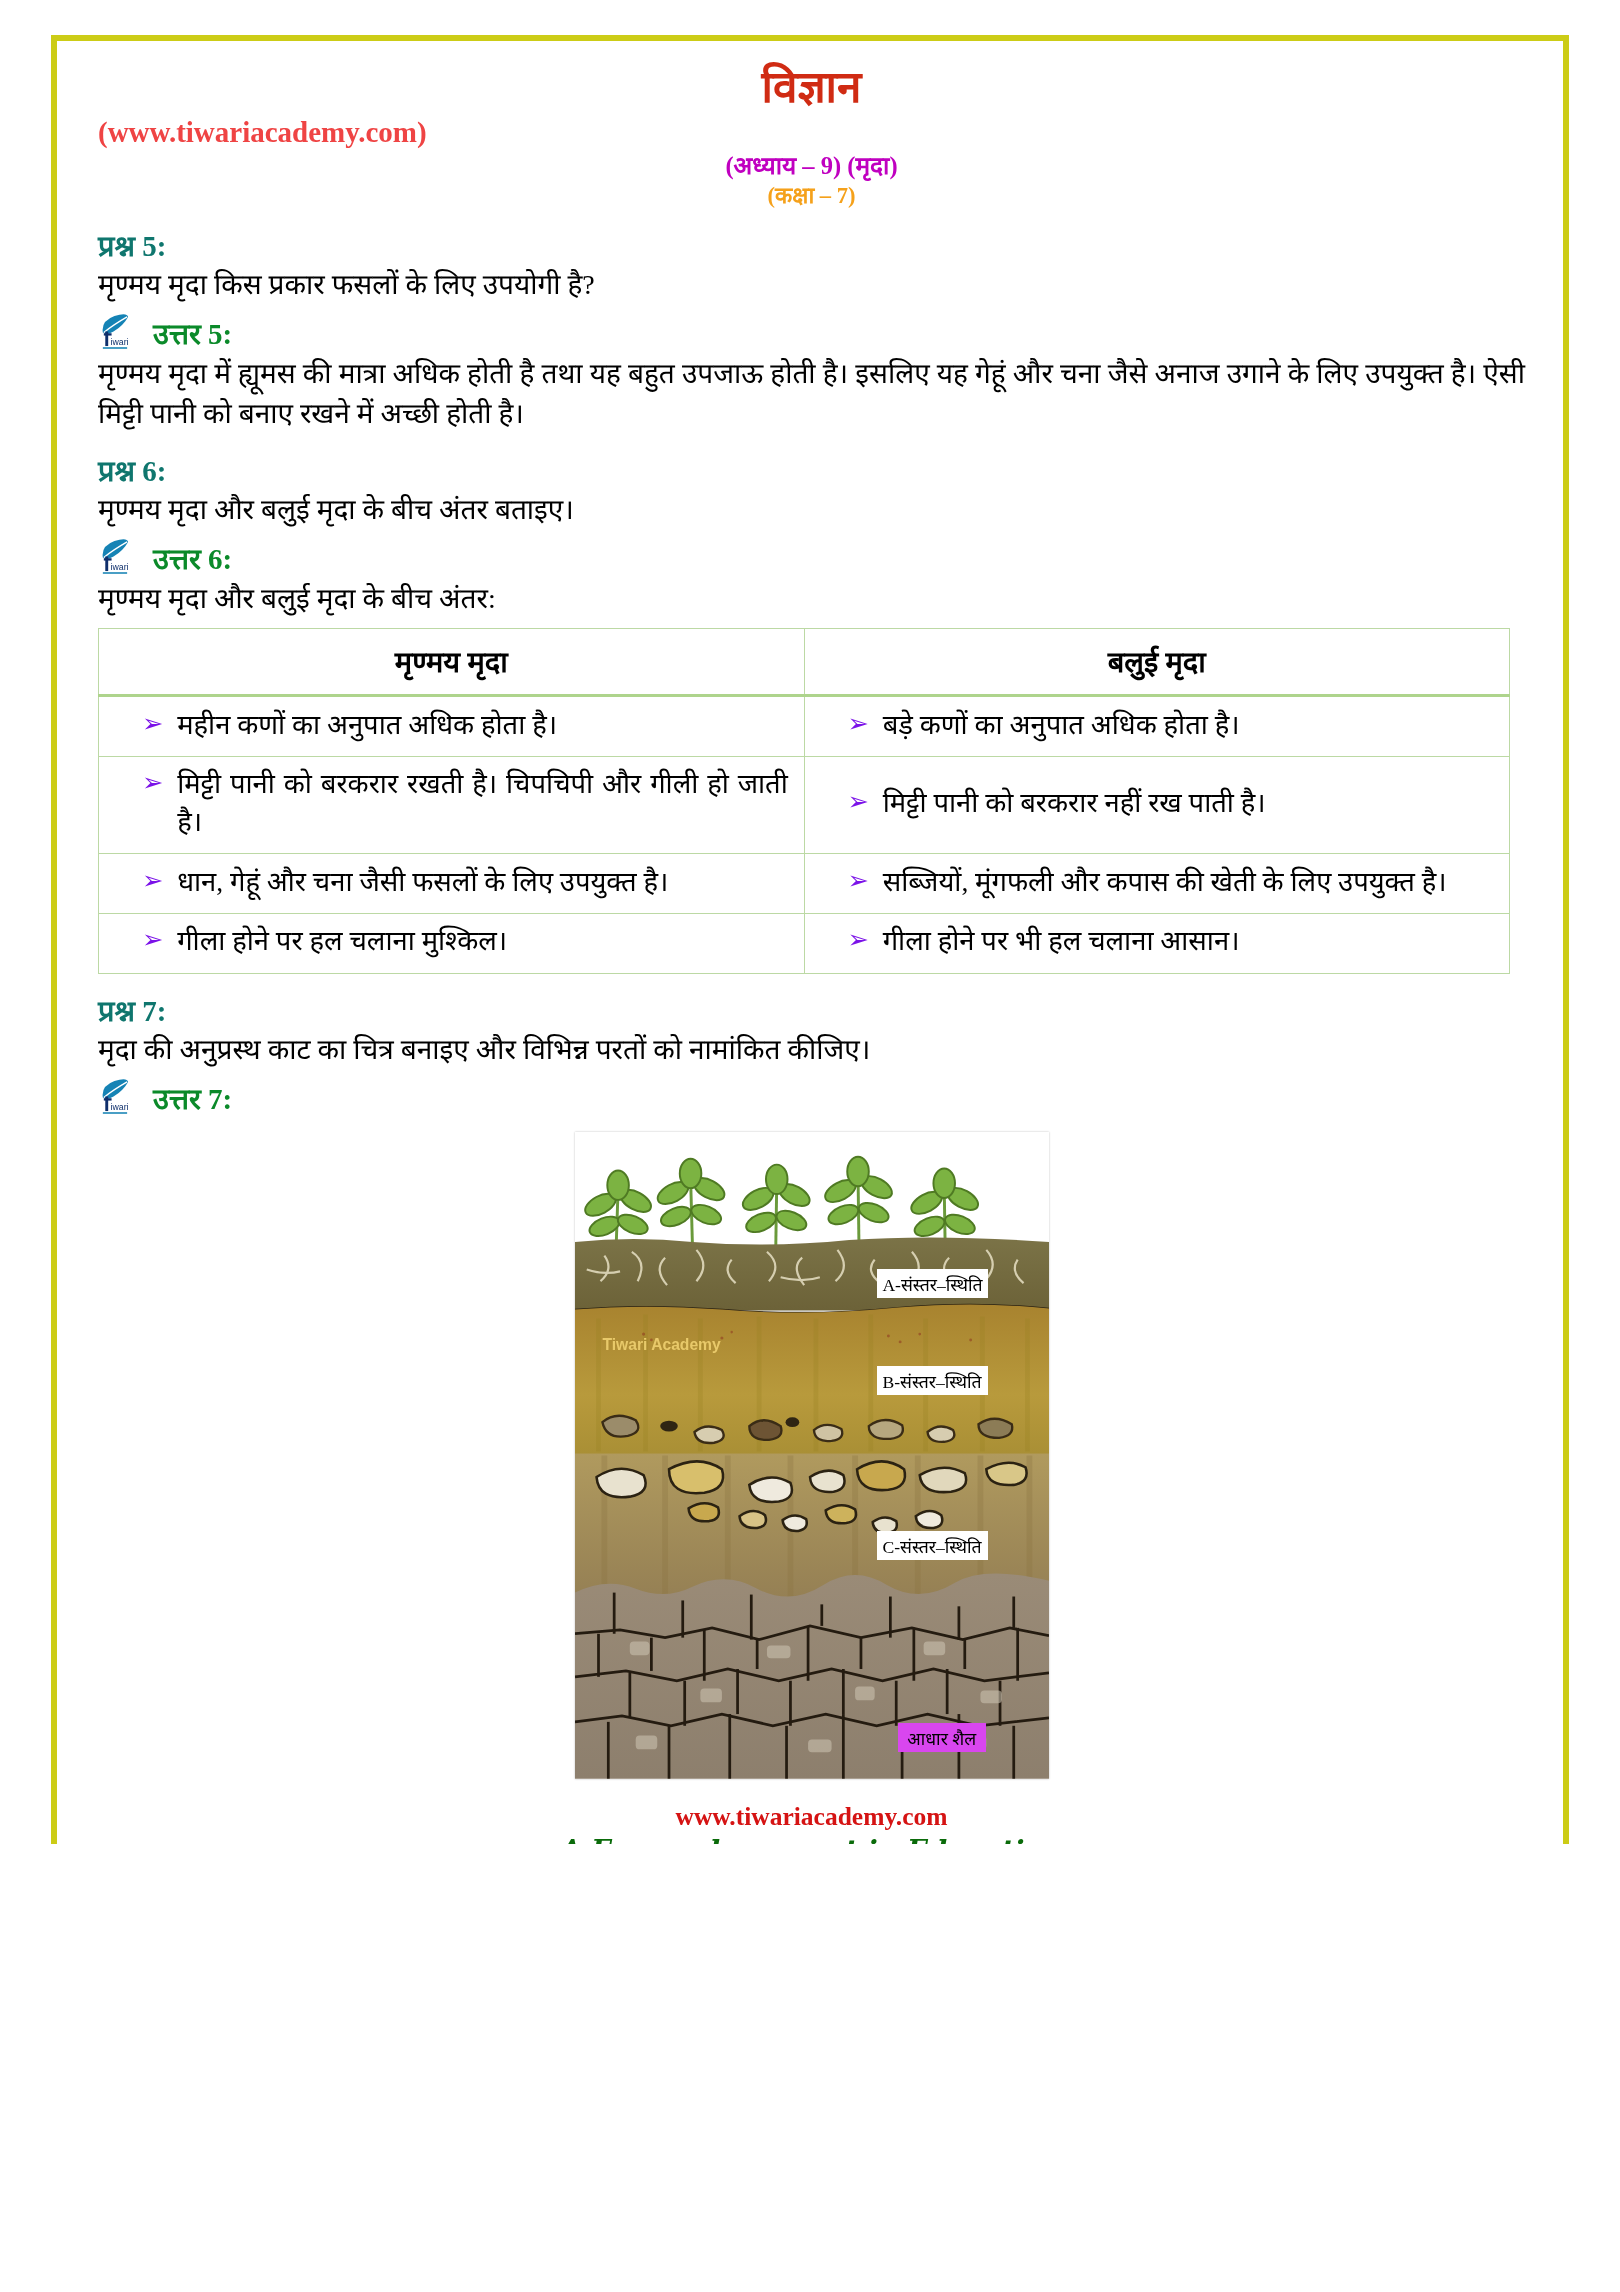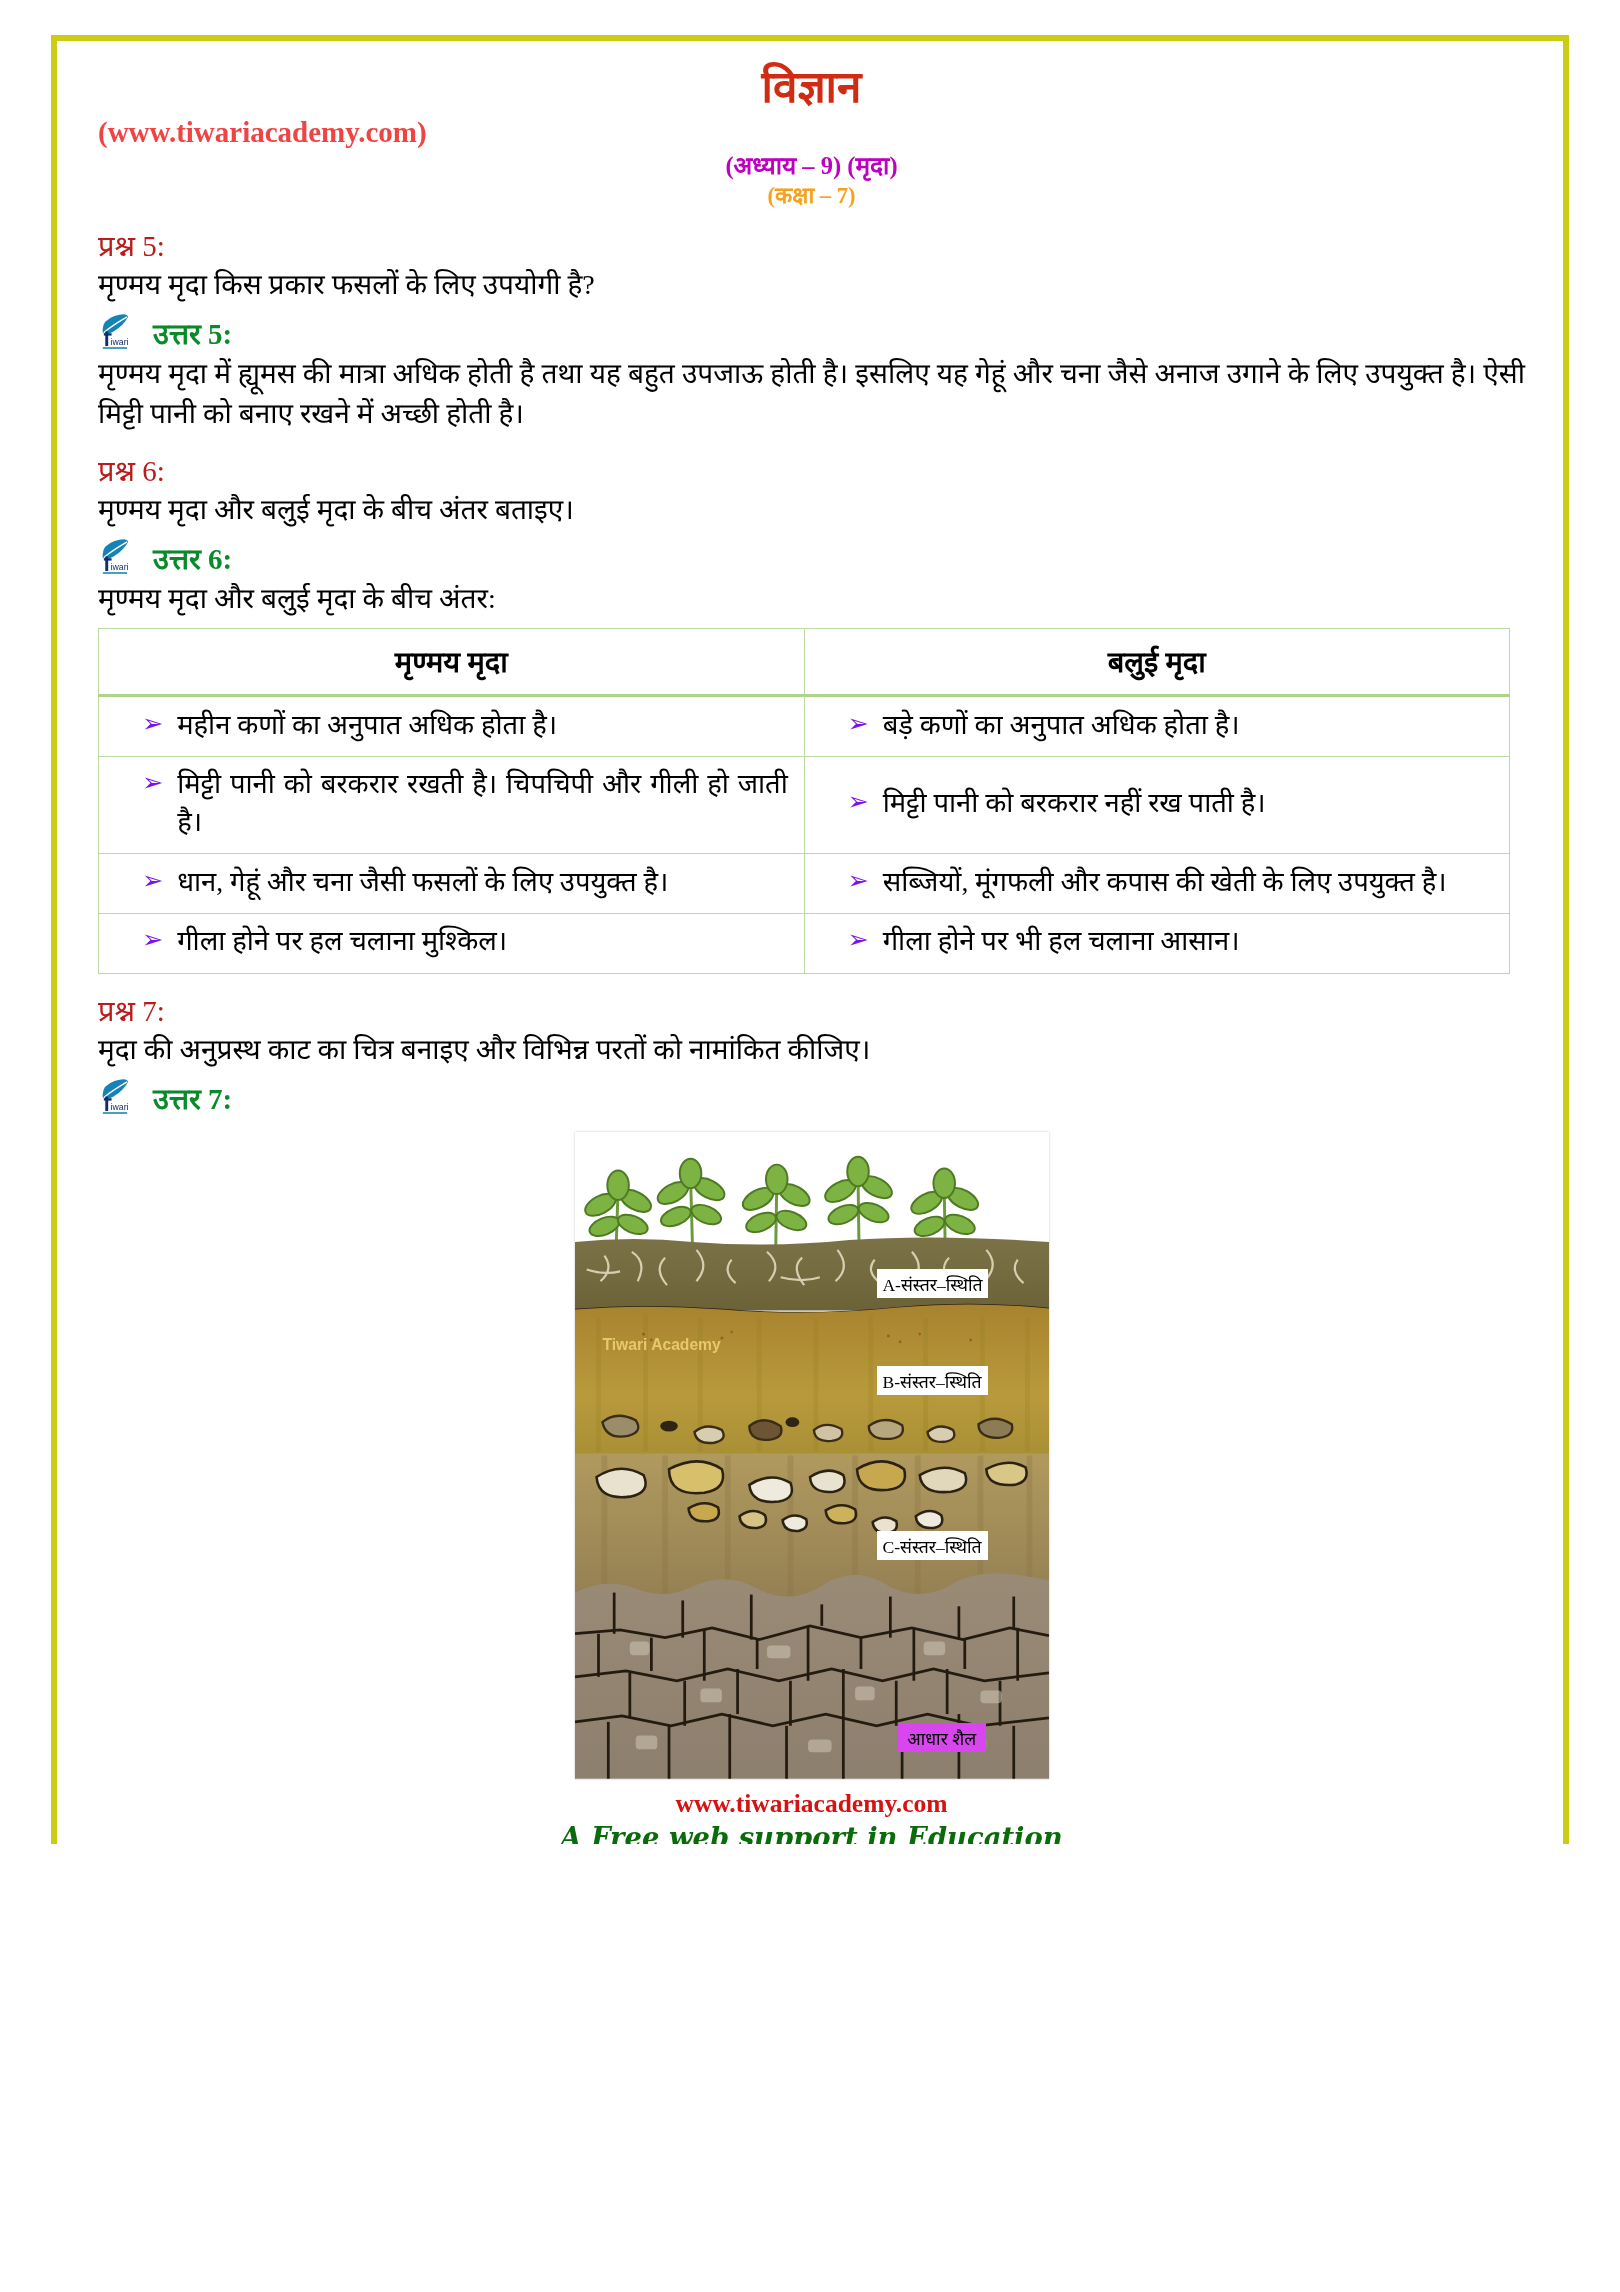--- a/index.html
+++ b/index.html
@@ -96,23 +96,23 @@
     text-align: center;
     color: #f5a11b;
     font-size: 22.5px;
     font-weight: bold;
     line-height: 1.2;
     margin-top: 1px;
   }
 
   
   .q-label {
-    color: #b91c1c;
+    color: #0f766e;
     font-size: 29px;
-    font-weight: normal;
+    font-weight: bold;
     margin-top: 19.6px;
     line-height: 1.25;
   }
   .q-text {
     color: #000000;
     font-size: 28px;
     line-height: 1.38;
     margin-top: 2px;
   }
   .ans-head {
@@ -202,21 +202,21 @@
     box-shadow: 0 0 2px rgba(0,0,0,.25);
     background: #ffffff;
   }
 
   
   .footer-site {
     text-align: center;
     color: #d51313;
     font-size: 25.5px;
     font-weight: bold;
-    margin-top: 10px;
+    margin-top: 23px;
   }
   .footer-tag {
     text-align: center;
     color: #0a6b0a;
     font-size: 27.4px;
     font-style: italic;
     font-weight: bold;
     font-family: "DejaVu Serif", serif;
     margin-top: 2px;
   }

